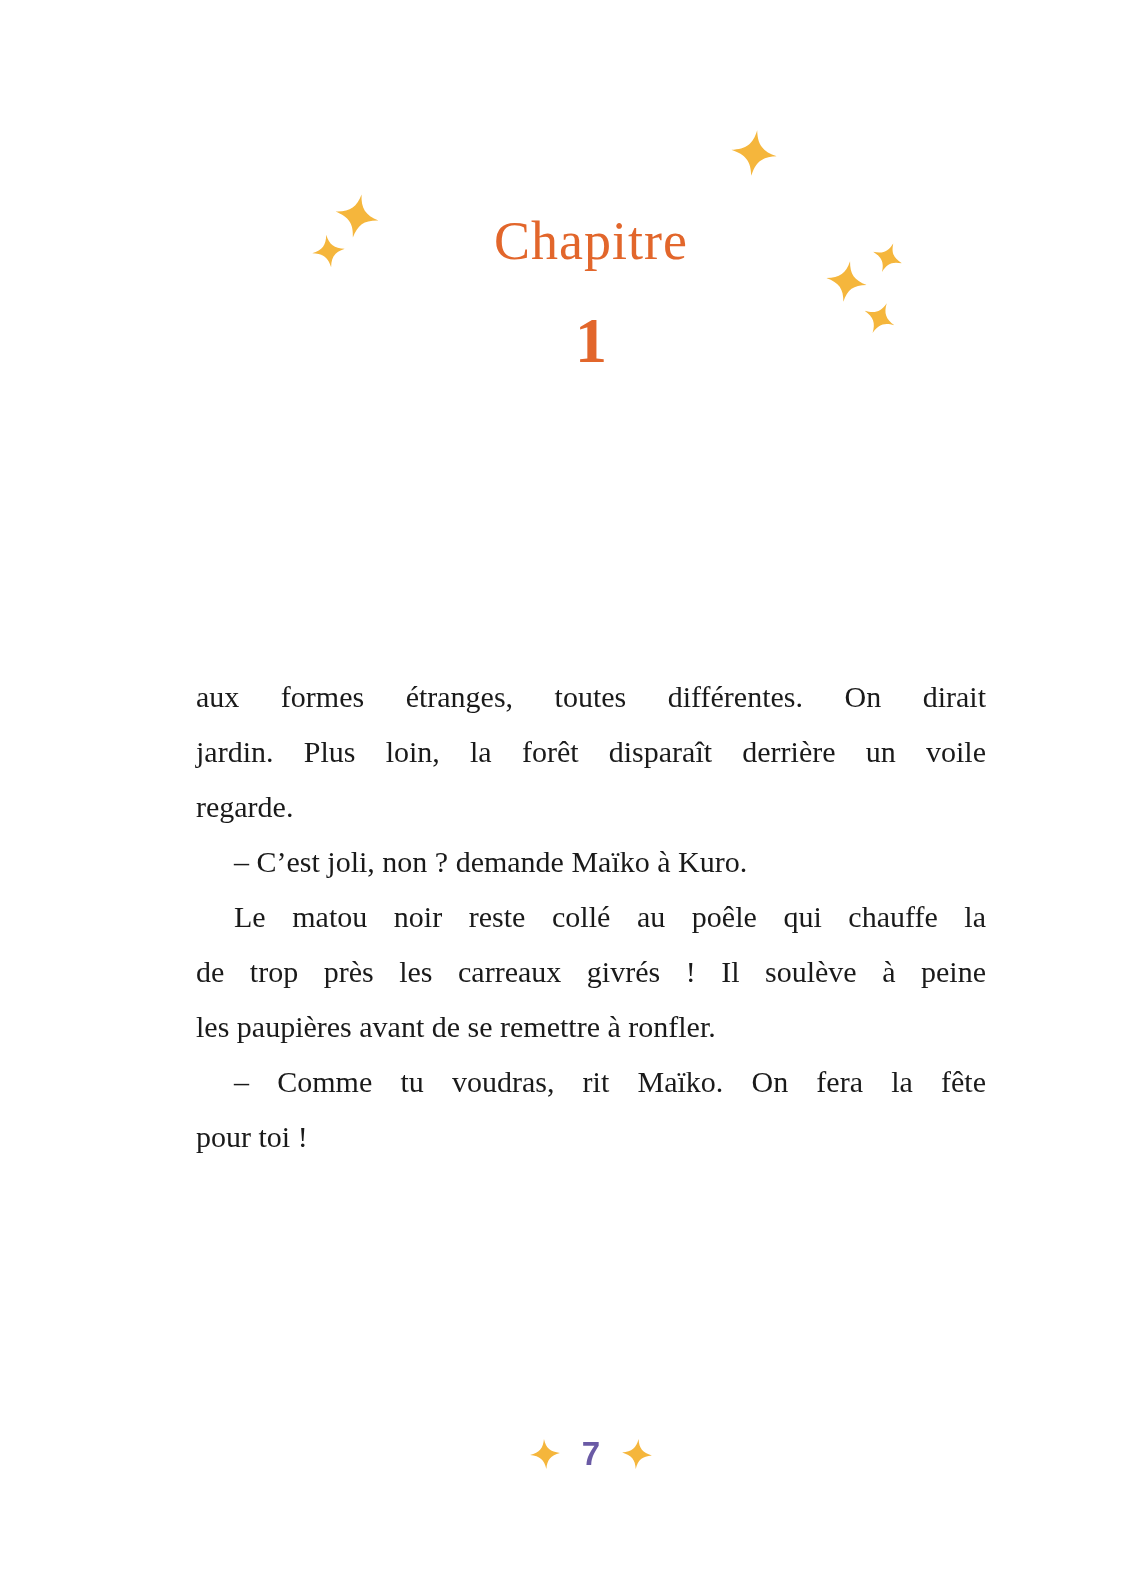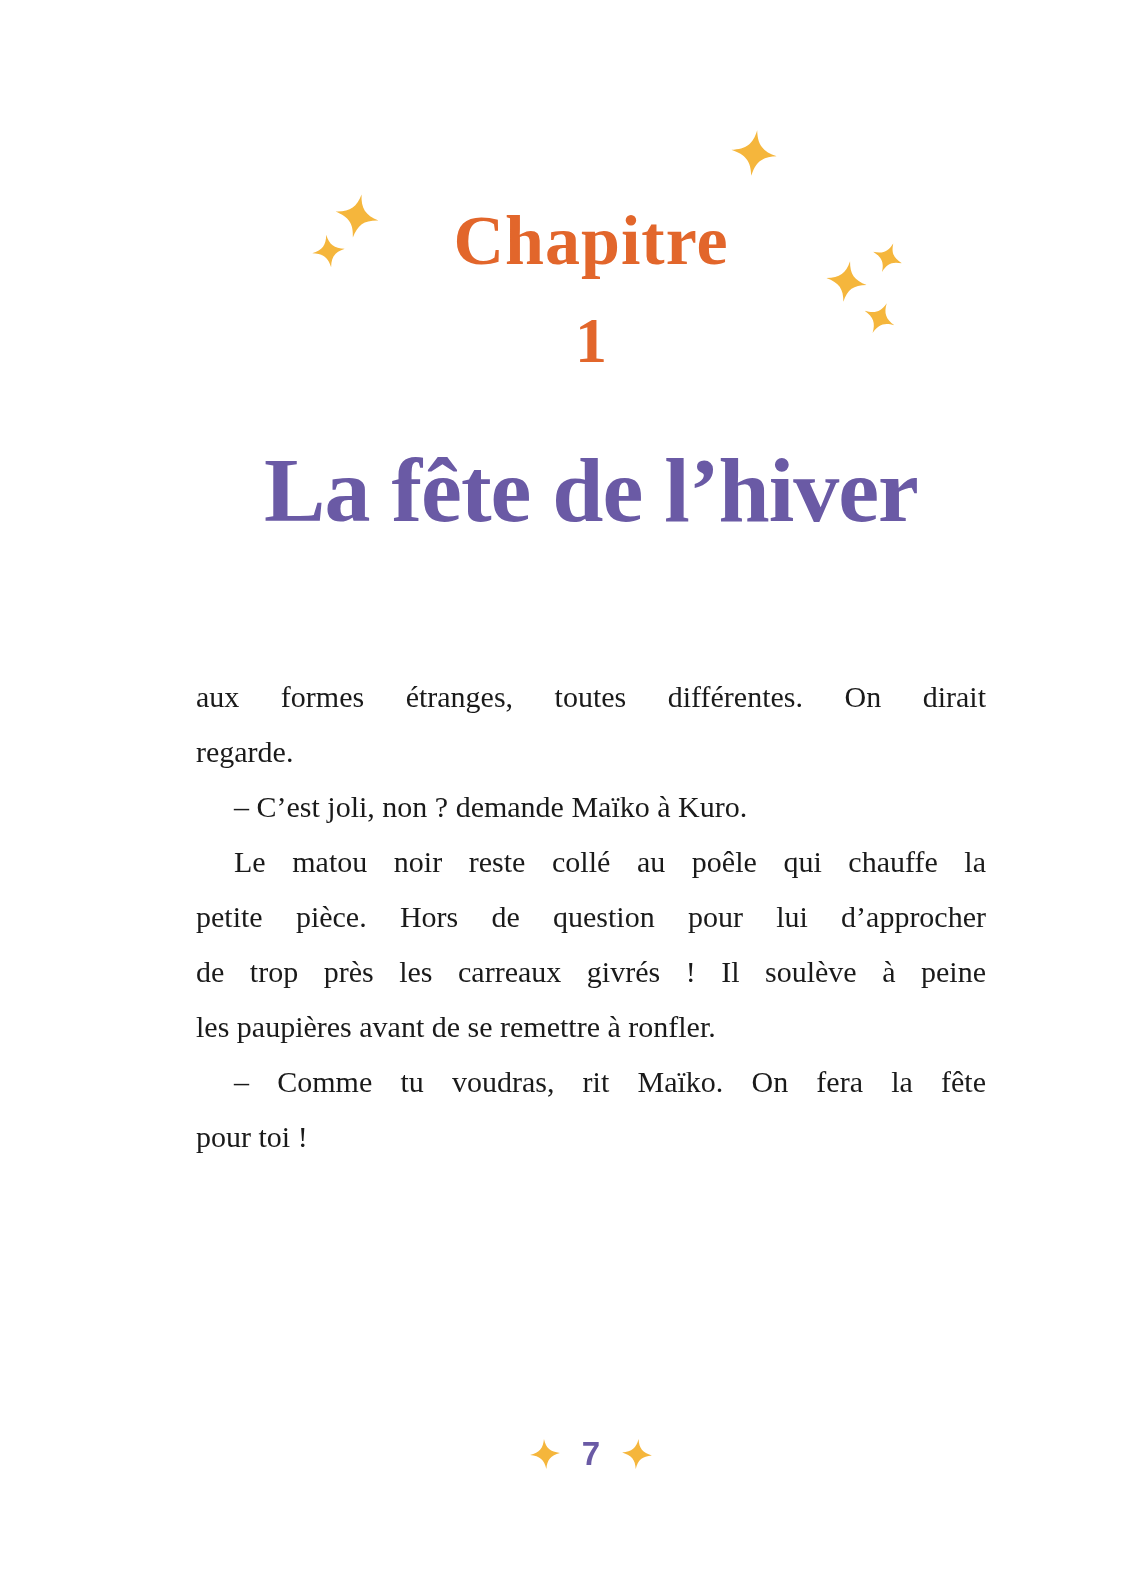--- a/index.html
+++ b/index.html
@@ -26,23 +26,23 @@
     width:790px;
   }
 
   
   .chapter-block{
     top:202px;
     text-align:center;
     color:var(--orange);
   }
   .chapter-label{
-    font-size:70px;
+    font-size:54px;
     line-height:78px;
-    font-weight:bold;
+    font-weight:normal;
     letter-spacing:1px;
   }
   .chapter-number{
     font-size:64px;
     line-height:66px;
     font-weight:bold;
     margin-top:28px;
   }
 
   
@@ -153,30 +153,27 @@
       <svg>
         <use href="#sparkle-shape"></use>
       </svg>
     </span>
 
   <div class="content-col chapter-block">
     <div class="chapter-label">Chapitre</div>
     <div class="chapter-number">1</div>
   </div>
 
-  <div class="content-col title-block">
-    <div class="chapter-title">La fête de l’hiver</div>
-  </div>
 
   <div class="content-col body-block">
       <div class="line">aux formes étranges, toutes différentes. On dirait</div>
+      <div class="line">jardin. Plus loin, la forêt disparaît derrière un voile</div>
       <div class="line last">regarde.</div>
       <div class="line indent last">– C’est joli, non ? demande Maïko à Kuro.</div>
       <div class="line indent">Le matou noir reste collé au poêle qui chauffe la</div>
-      <div class="line">petite pièce. Hors de question pour lui d’approcher</div>
       <div class="line">de trop près les carreaux givrés ! Il soulève à peine</div>
       <div class="line last">les paupières avant de se remettre à ronfler.</div>
       <div class="line indent">– Comme tu voudras, rit Maïko. On fera la fête</div>
       <div class="line last">pour toi !</div>
     </div>
 
   <div class="content-col footer-block">
     <span class="sparkle sp-footer sp-footer-l">
         <svg>
           <use href="#sparkle-shape"></use>

